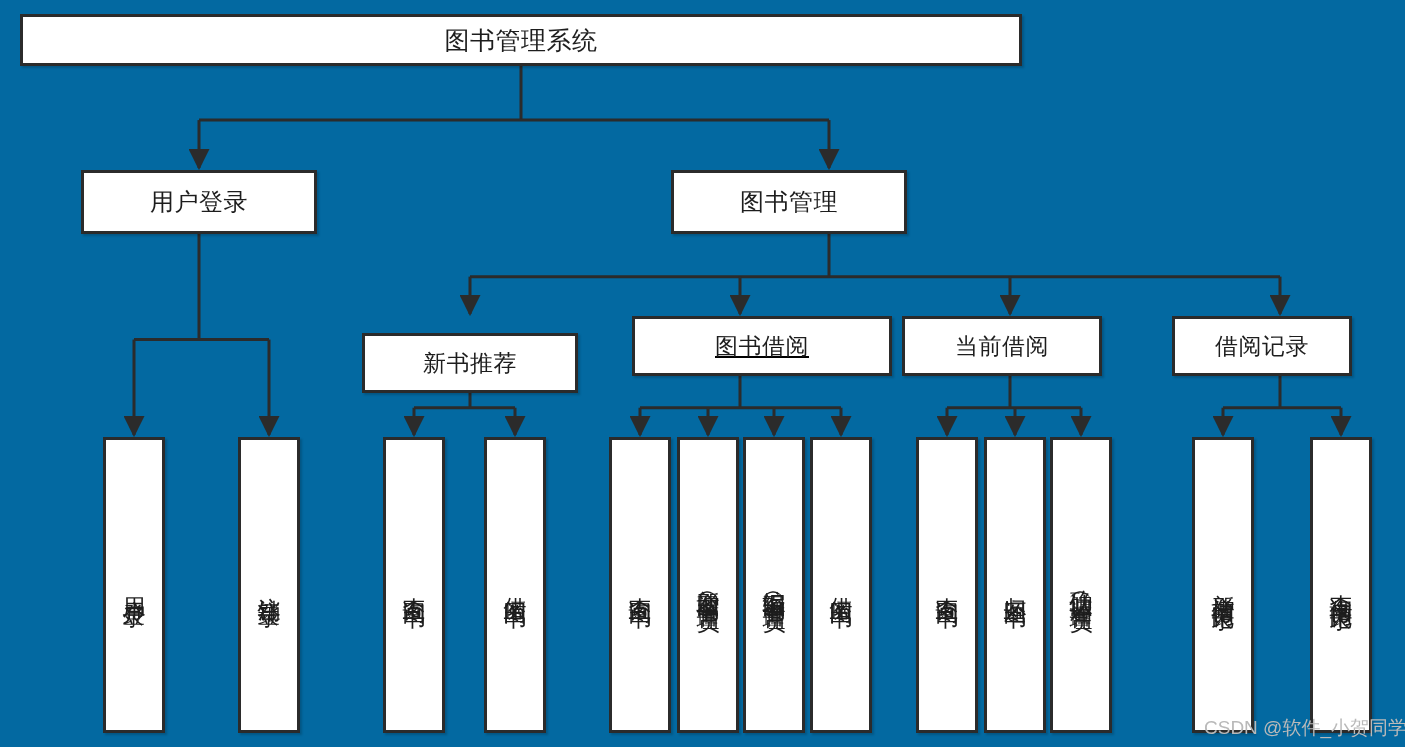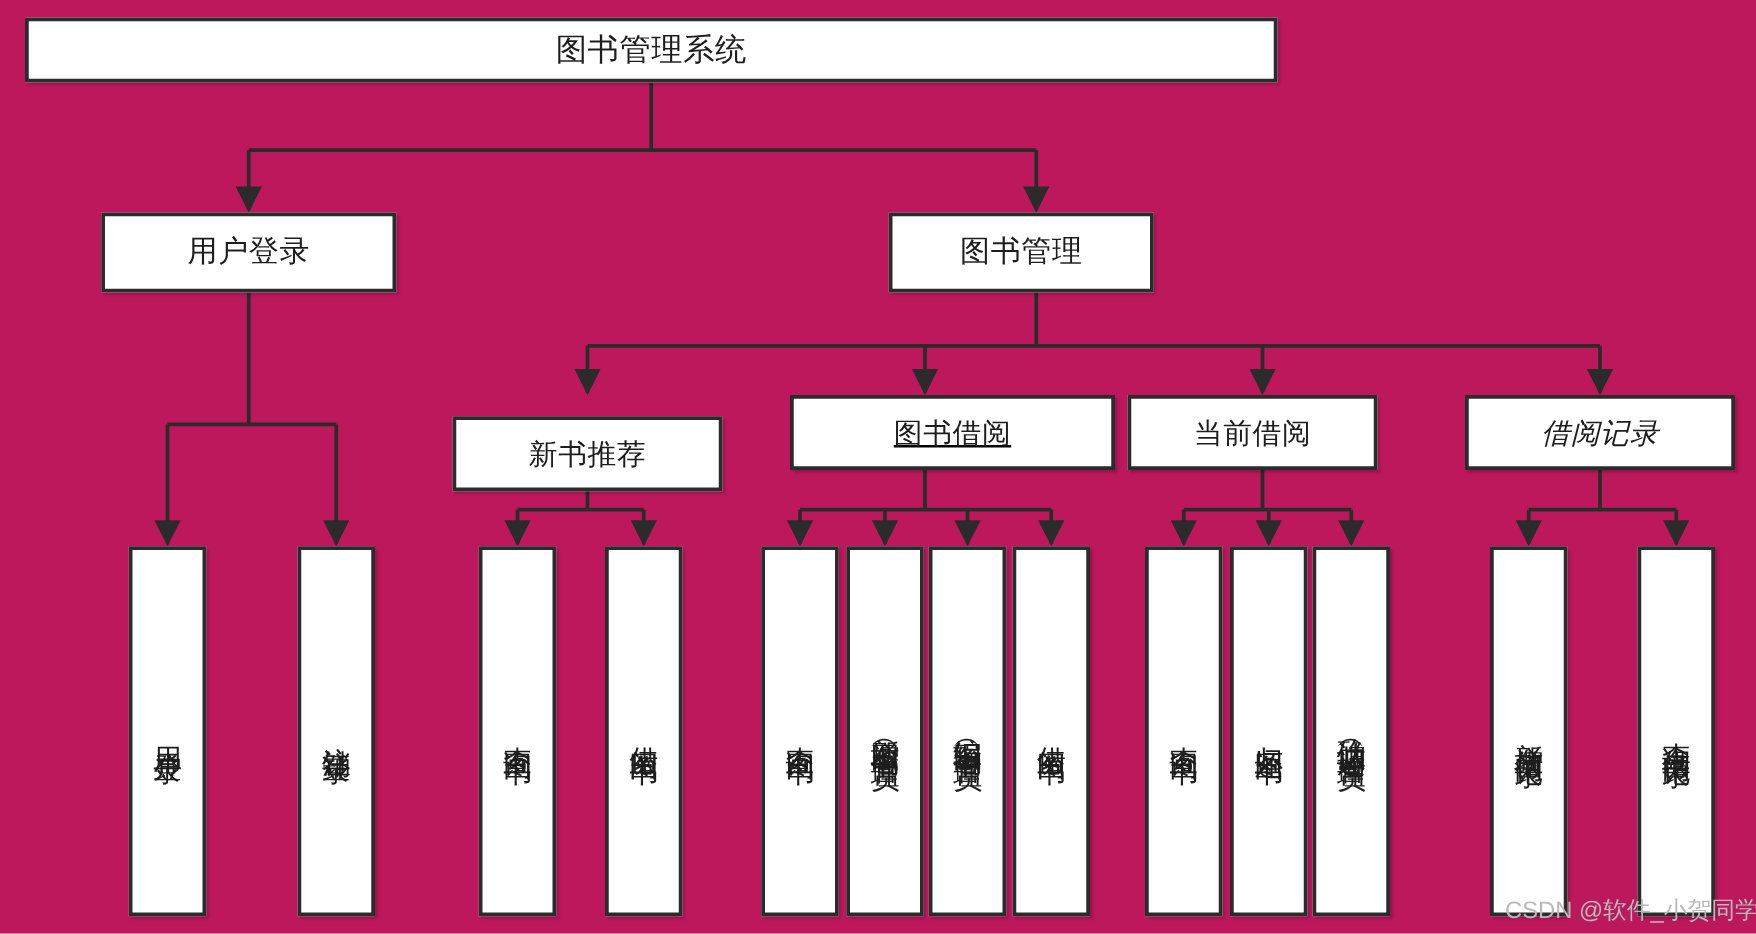--- a/index.html
+++ b/index.html
@@ -7,21 +7,21 @@
     padding: 0;
     background: #ffffff;
   }
   body {
     font-family: "Liberation Sans", "DejaVu Sans", sans-serif;
   }
   #diagram-root {
     position: relative;
     width: 1405px;
     height: 747px;
-    background: #be185d;
+    background: #0369a1;
     overflow: hidden;
   }
   svg#flow-svg {
     position: absolute;
     left: 0;
     top: 0;
     width: 1405px;
     height: 747px;
   }
   .node-box {
@@ -113,34 +113,34 @@
       </g>
   </svg>
 
   <div class="node-box node-root" id="n-root" style="left: 20px; top: 14px; width: 1002px; height: 52px;">
     <span class="node-label">图书管理系统</span>
   </div>
 
   <div class="node-box node-l2" id="n-user-login" style="left: 81px; top: 170px; width: 236px; height: 64px;">
     <span class="node-label">用户登录</span>
   </div>
-  <div class="node-box node-l2" id="n-book-manage" style="left: 711px; top: 170px; width: 212px; height: 64px;">
+  <div class="node-box node-l2" id="n-book-manage" style="left: 671px; top: 170px; width: 236px; height: 64px;">
     <span class="node-label">图书管理</span>
   </div>
 
   <div class="node-box node-l3" id="n-new-book-rec" style="left: 362px; top: 316px; width: 216px; height: 60px; margin-top: 17px;">
     <span class="node-label">新书推荐</span>
   </div>
   <div class="node-box node-l3" id="n-book-borrow" style="left: 632px; top: 316px; width: 260px; height: 60px; text-decoration: underline;">
     <span class="node-label">图书借阅</span>
   </div>
   <div class="node-box node-l3" id="n-current-borrow" style="left: 902px; top: 316px; width: 200px; height: 60px;">
     <span class="node-label">当前借阅</span>
   </div>
-  <div class="node-box node-l3" id="n-borrow-record" style="left: 1172px; top: 316px; width: 216px; height: 60px; font-style: italic;">
+  <div class="node-box node-l3" id="n-borrow-record" style="left: 1172px; top: 316px; width: 180px; height: 60px;">
     <span class="node-label">借阅记录</span>
   </div>
 
   <div class="node-box node-leaf" id="n-leaf-user-login" style="left: 103px; top: 437px; width: 62px; height: 296px;">
     <span class="node-label">用户登录</span>
   </div>
   <div class="node-box node-leaf" id="n-leaf-user-logout" style="left: 238px; top: 437px; width: 62px; height: 296px;">
     <span class="node-label">注销登录</span>
   </div>
   <div class="node-box node-leaf" id="n-leaf-query-book-rec" style="left: 383px; top: 437px; width: 62px; height: 296px;">

